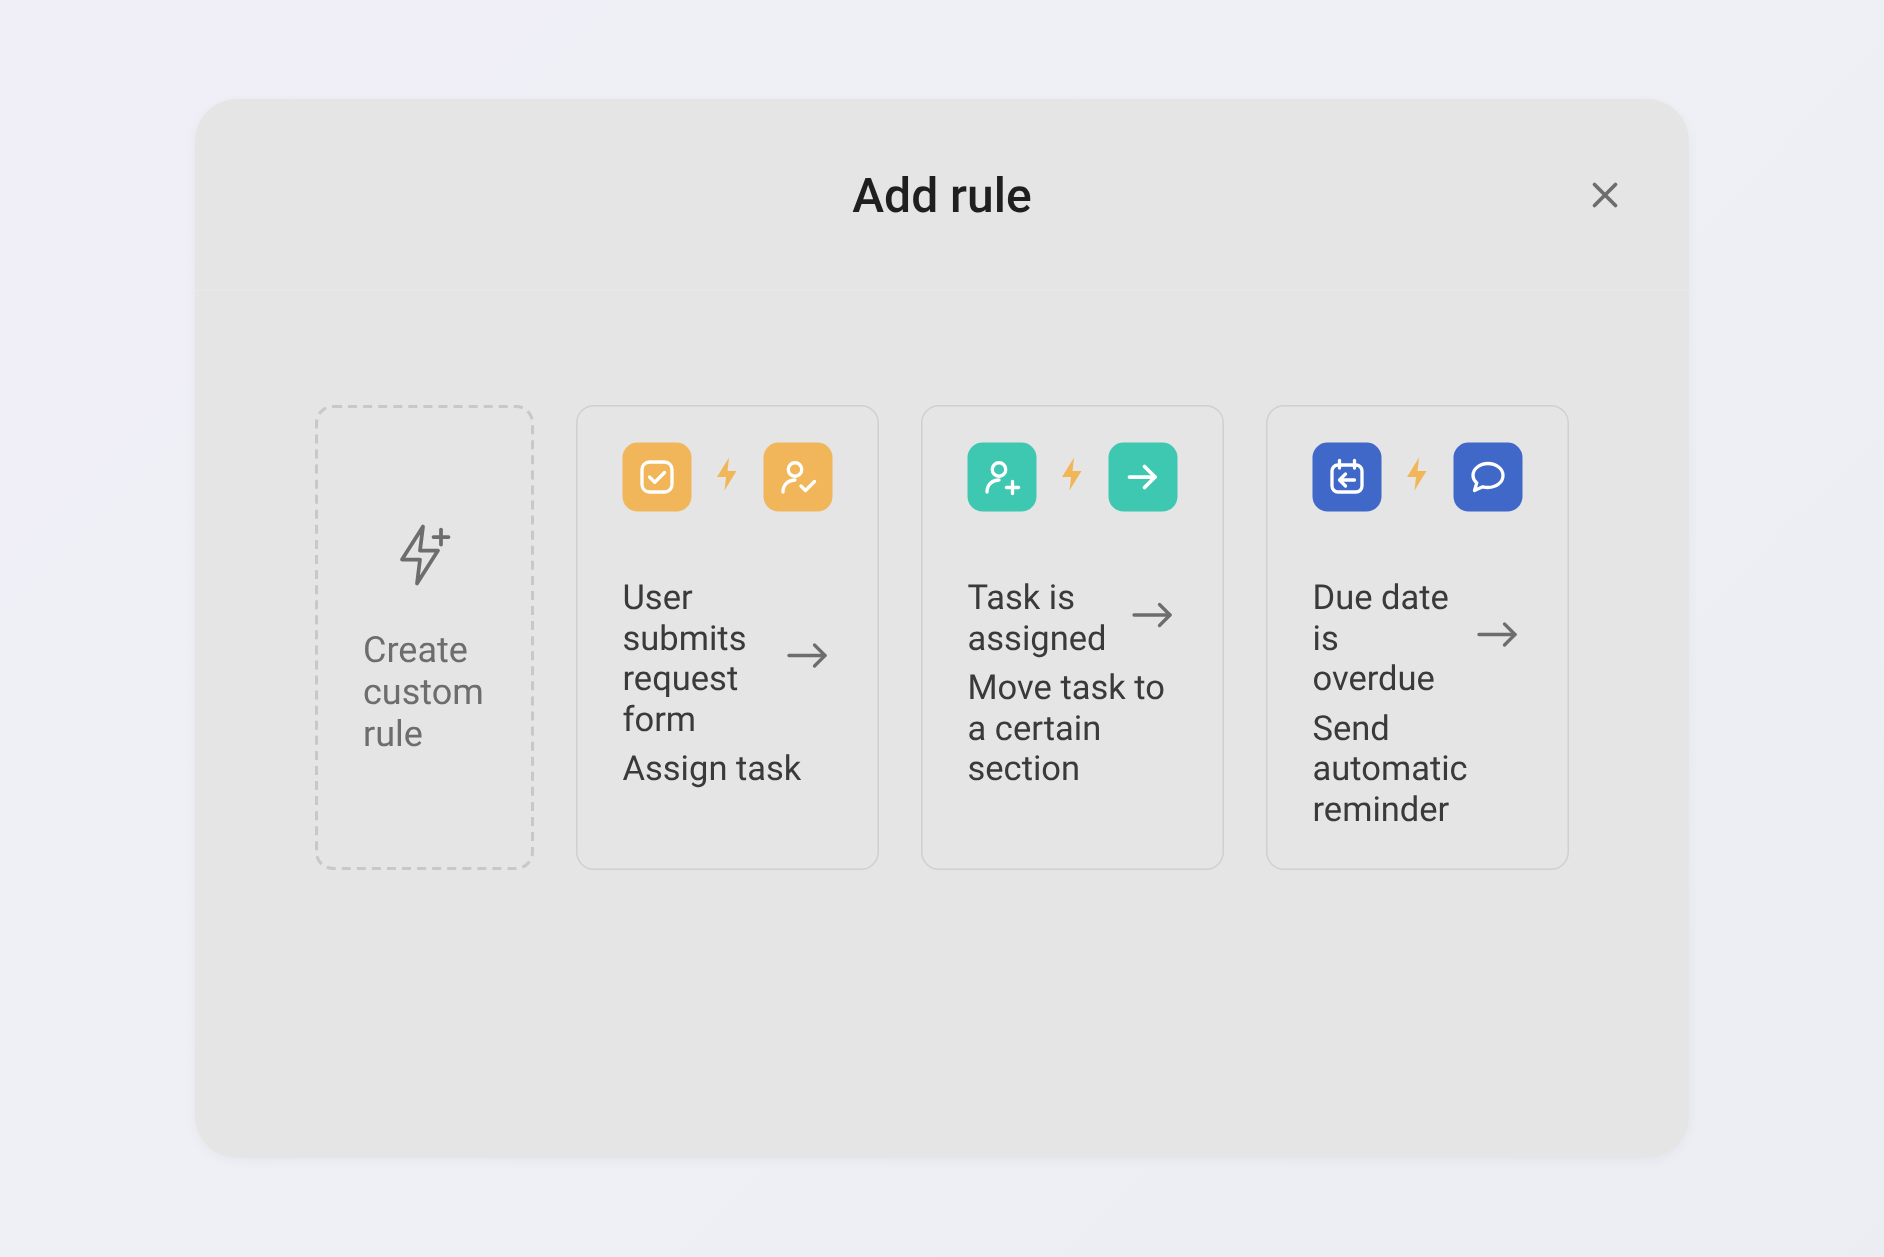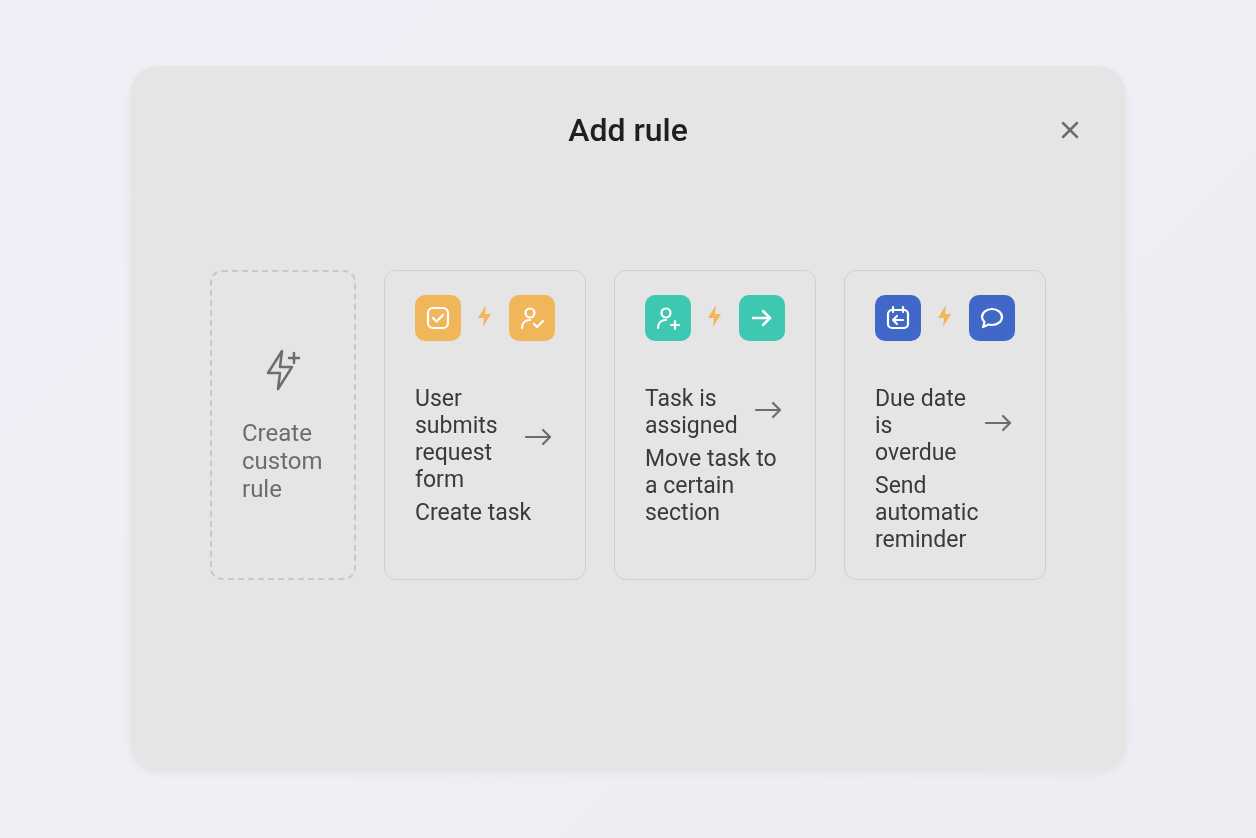--- a/index.html
+++ b/index.html
@@ -178,21 +178,21 @@
         </div>
         <div class="trigger-line">
           <span>User submits request form</span>
           <span class="arrow-icon">
             <svg width="32" height="20" viewBox="0 0 32 20" fill="none" stroke="currentColor" stroke-width="2.2" stroke-linecap="round" stroke-linejoin="round">
               <line x1="3" y1="10" x2="27" y2="10"></line>
               <path d="M20 3 L27 10 L20 17"></path>
             </svg>
           </span>
         </div>
-        <div class="action-line">Create task</div>
+        <div class="action-line">Assign task</div>
       </div>
 
       <div class="card">
         <div class="card-icons">
           <div class="icon-badge badge-teal">
             <svg width="28" height="28" viewBox="0 0 28 28" fill="none" stroke="#ffffff" stroke-width="2.2" stroke-linecap="round" stroke-linejoin="round">
               <circle cx="12" cy="9" r="4.5"></circle>
               <path d="M4 24 C4 19 7.5 16 12 16"></path>
               <line x1="21" y1="17" x2="21" y2="25"></line>
               <line x1="17" y1="21" x2="25" y2="21"></line>

